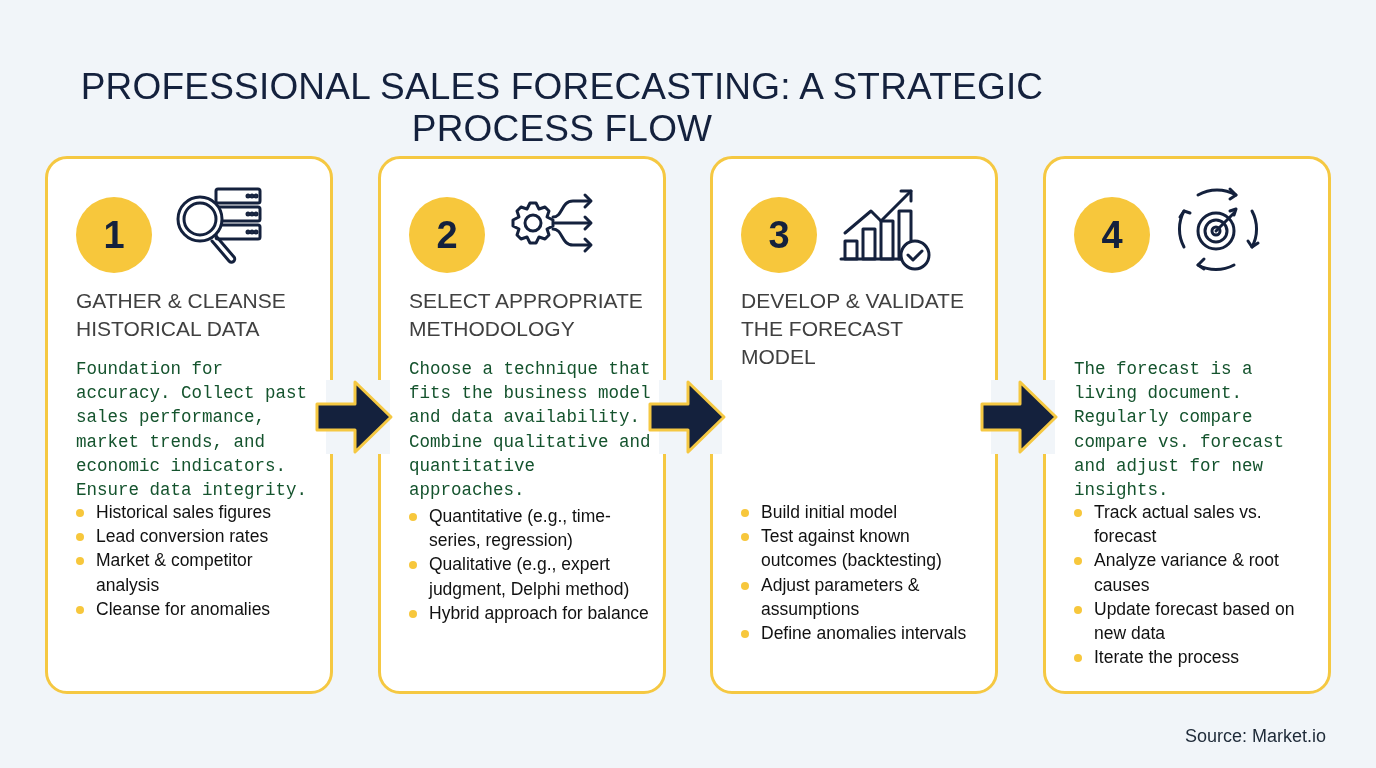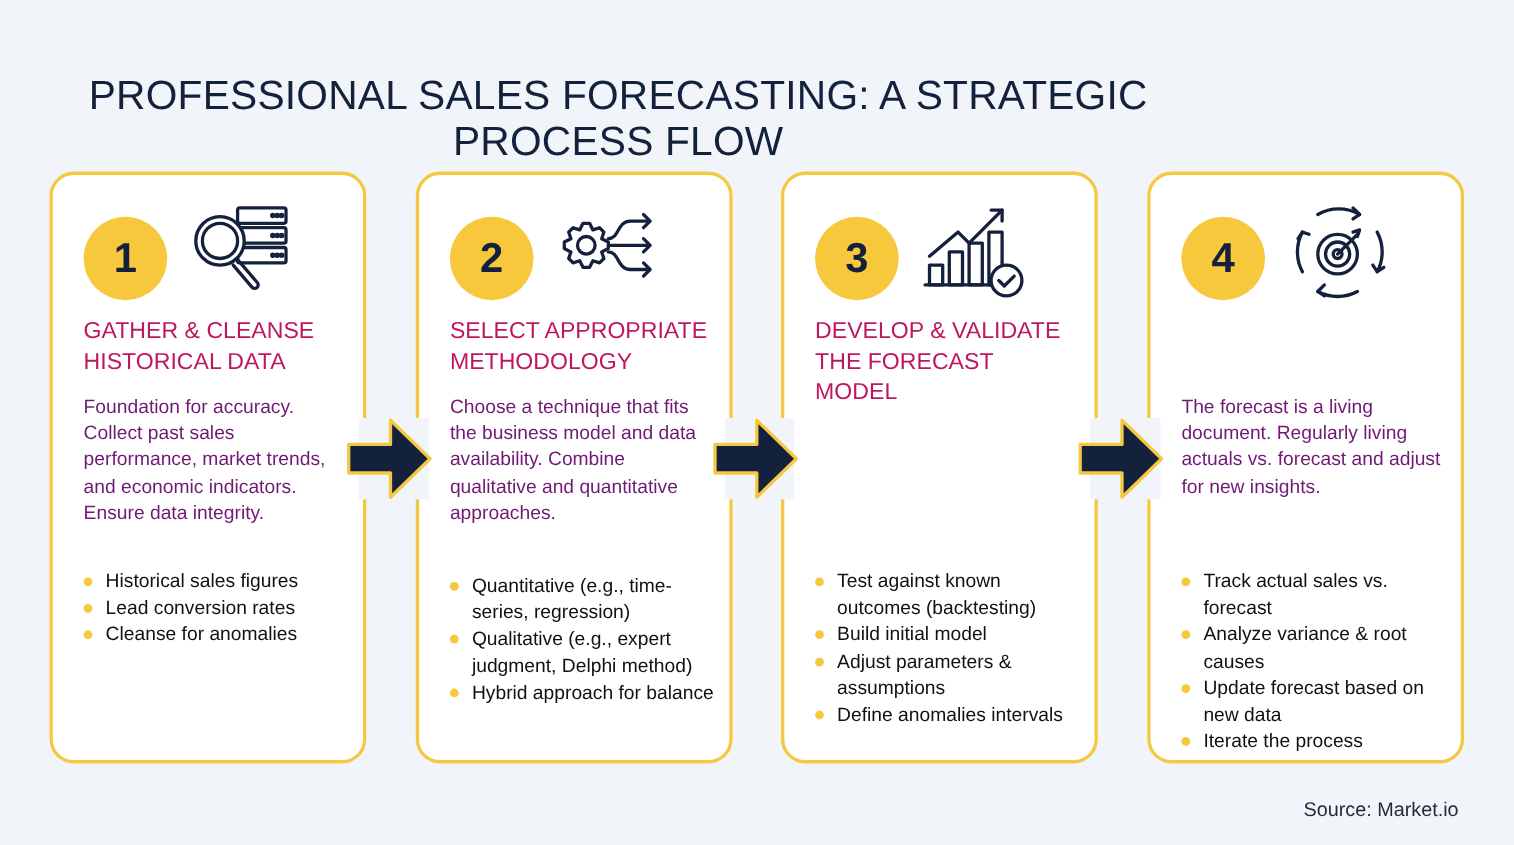--- a/index.html
+++ b/index.html
@@ -41,37 +41,37 @@
     position: absolute;
     left: 122px; top: 22px;
     width: 100px; height: 95px;
   }
   .card .heading {
     position: absolute;
     left: 28px; top: 128px; right: 16px;
     font-size: 21px;
     line-height: 28px;
     font-weight: 400;
-    color: #be185d;
+    color: #404040;
     text-transform: uppercase;
   }
   .card .desc {
     position: absolute;
     left: 28px; top: 198px; right: 12px;
     font-size: 17.5px;
     line-height: 24.2px;
-    color: #701a75;
+    color: #14532d;
+    font-family: Liberation Mono, monospace;
   }
   .card ul {
     position: absolute;
     left: 28px; right: 10px;
     list-style: none;
     font-size: 17.5px;
     line-height: 24.2px;
-    margin-top: 16px;
   }
   .card ul li {
     position: relative;
     padding-left: 20px;
   }
   .card ul li .dot {
     position: absolute;
     left: 0; top: 9px;
     width: 8px; height: 8px;
     border-radius: 50%;
@@ -117,20 +117,21 @@
       <circle cx="86" cy="51" r="1" fill="#14213d"></circle>
     <circle cx="30" cy="38" r="22" fill="#fff"></circle>
     <circle cx="30" cy="38" r="16"></circle>
     <path d="M46 55 L64 76 a3 3 0 0 1 -5 4 L42 60"></path>
   </svg>
   <div class="heading">GATHER &amp; CLEANSE HISTORICAL DATA</div>
   <div class="desc">Foundation for accuracy. Collect past sales performance, market trends, and economic indicators. Ensure data integrity.</div>
   <ul style="top:341px;">
     <li><span class="dot"></span><span>Historical sales figures</span></li>
     <li><span class="dot"></span><span>Lead conversion rates</span></li>
+    <li><span class="dot"></span><span>Market &amp; competitor analysis</span></li>
     <li><span class="dot"></span><span>Cleanse for anomalies</span></li>
   </ul>
 </div>
 
 <div class="card" style="left:378px;">
   <div class="badge">2</div>
   <svg class="icon" viewBox="0 0 100 95" fill="none" stroke="#14213d" stroke-width="3" stroke-linecap="round" stroke-linejoin="round">
     <path d="M24 28 l3 -6 h6 l3 6 l6 -2 l4 4 l-2 6 l6 3 v6 l-6 3 l2 6 l-4 4 l-6 -2 l-3 6 h-6 l-3 -6 l-6 2 l-4 -4 l2 -6 l-6 -3 v-6 l6 -3 l-2 -6 l4 -4 z"></path>
     <circle cx="30" cy="42" r="8"></circle>
     <path d="M50 36 c10 0 8 -16 20 -16 h16"></path>
@@ -157,22 +158,22 @@
     <rect x="28" y="48" width="12" height="30"></rect>
     <rect x="46" y="40" width="12" height="38"></rect>
     <rect x="64" y="30" width="12" height="48"></rect>
     <path d="M10 52 L36 30 L46 40 L76 10"></path>
     <path d="M66 10 h10 v10"></path>
     <circle cx="80" cy="74" r="14" fill="#fff"></circle>
     <path d="M73 74 l5 5 l9 -9"></path>
   </svg>
   <div class="heading">DEVELOP &amp; VALIDATE THE FORECAST MODEL</div>
   <ul style="top:341px;">
+    <li><span class="dot"></span><span>Build initial model</span></li>
     <li><span class="dot"></span><span>Test against known outcomes (backtesting)</span></li>
-    <li><span class="dot"></span><span>Build initial model</span></li>
     <li><span class="dot"></span><span>Adjust parameters &amp; assumptions</span></li>
     <li><span class="dot"></span><span>Define anomalies intervals</span></li>
   </ul>
 </div>
 
 <div class="card" style="left:1043px;">
   <div class="badge">4</div>
   <svg class="icon" viewBox="0 0 100 95" fill="none" stroke="#14213d" stroke-width="3" stroke-linecap="round" stroke-linejoin="round">
     <path d="M30 14 a38 38 0 0 1 38 0"></path>
     <path d="M62 8 l6 6 l-6 4"></path>
@@ -181,21 +182,21 @@
     <path d="M66 84 a38 38 0 0 1 -36 0"></path>
     <path d="M36 78 l-6 6 l6 4"></path>
     <path d="M16 66 a38 38 0 0 1 0 -36"></path>
     <path d="M12 36 l4 -6 l6 2"></path>
     <circle cx="48" cy="50" r="18"></circle>
     <circle cx="48" cy="50" r="11"></circle>
     <circle cx="48" cy="50" r="4"></circle>
     <path d="M48 50 L66 32"></path>
     <path d="M62 30 l6 -2 l-2 6"></path>
   </svg>
-  <div class="desc" style="top:198px;">The forecast is a living document. Regularly living actuals vs. forecast and adjust for new insights.</div>
+  <div class="desc" style="top:198px;">The forecast is a living document. Regularly compare compare vs. forecast and adjust for new insights.</div>
   <ul style="top:341px;">
     <li><span class="dot"></span><span>Track actual sales vs. forecast</span></li>
     <li><span class="dot"></span><span>Analyze variance &amp; root causes</span></li>
     <li><span class="dot"></span><span>Update forecast based on new data</span></li>
     <li><span class="dot"></span><span>Iterate the process</span></li>
   </ul>
 </div>
 
 <div class="gap" style="left:326px;"></div>
 <div class="gap" style="left:374px;"></div>

